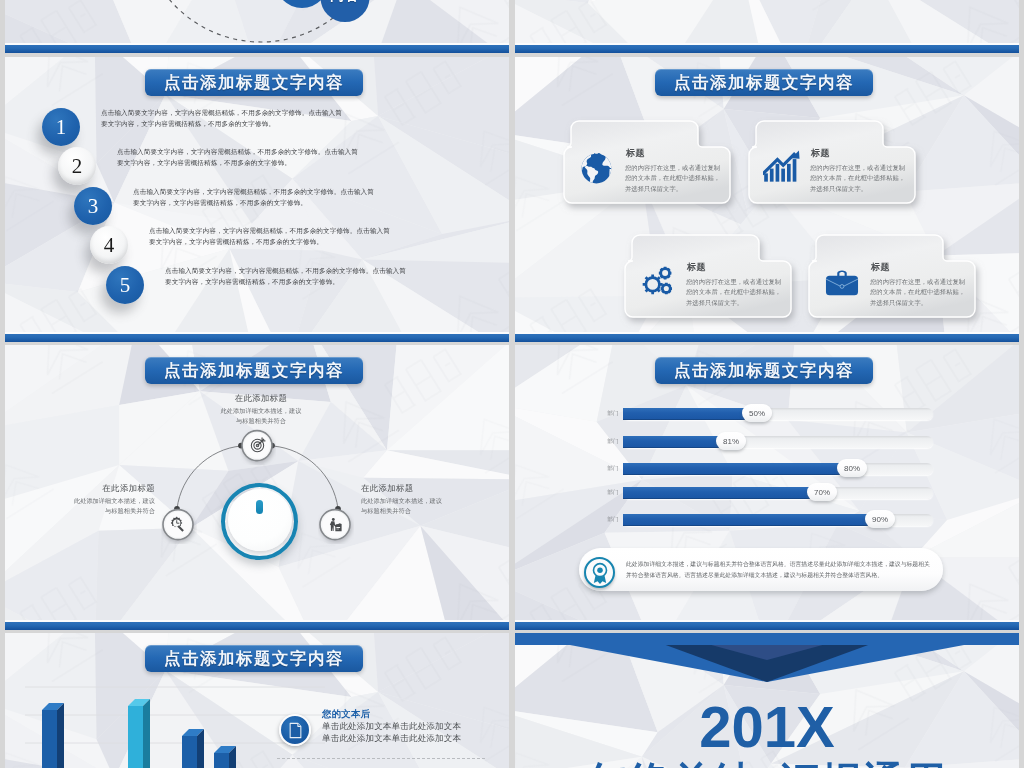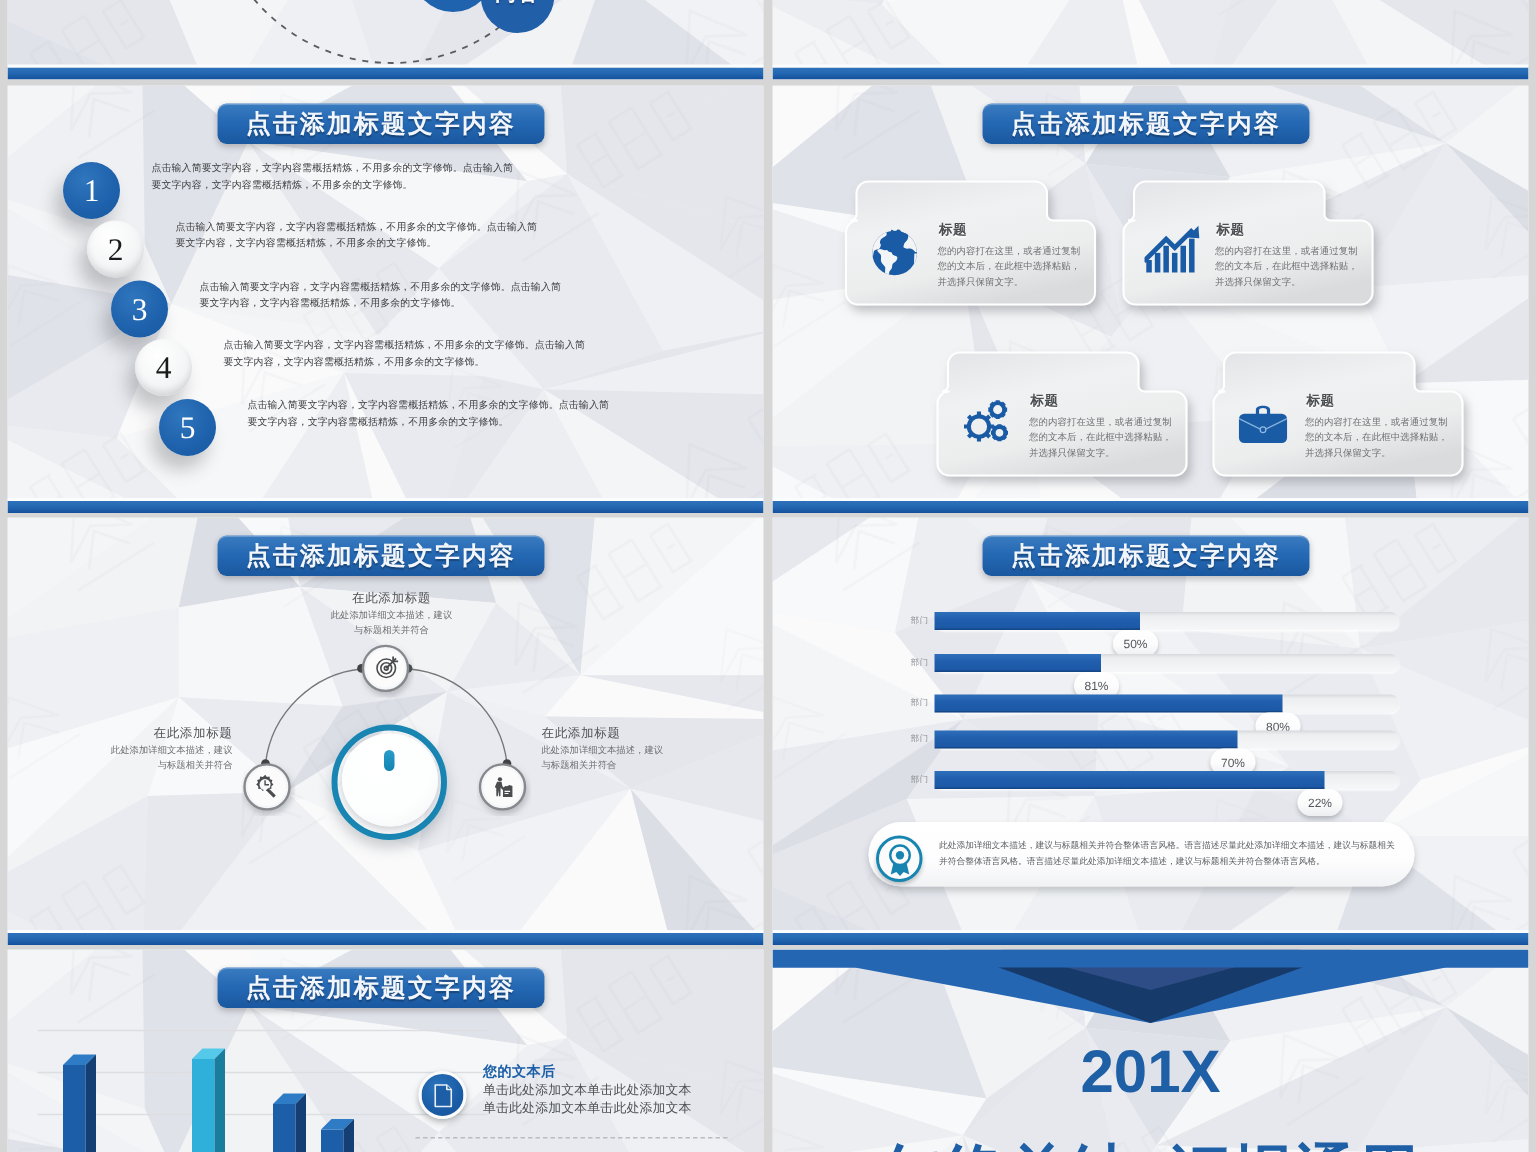--- a/index.html
+++ b/index.html
@@ -63,21 +63,21 @@
 .btrack{position:absolute;left:108px;top:1px;width:310px;height:12px;border-radius:6px;
   background:linear-gradient(180deg,#d7d9dc 0%,#eceef0 22%,#f6f7f8 100%);
   box-shadow:0 1px 1.5px rgba(255,255,255,.9);}
 .bfill{position:absolute;left:108px;top:1px;height:12px;
   background:linear-gradient(180deg,#2f6fba 0%,#215fae 40%,#1a56a4 100%);
   box-shadow:inset 0 -1px 0 rgba(0,0,0,.18);}
 .bpill{position:absolute;top:-3px;height:18px;min-width:30px;padding:0 0;border-radius:9px;
   background:linear-gradient(180deg,#ffffff 0%,#fcfcfd 55%,#eceef0 100%);
   box-shadow:0 2px 3px rgba(90,95,100,.35);
   display:flex;align-items:center;justify-content:center;
-  font-size:8px;color:#53565a;margin-top:16px;}
+  font-size:8px;color:#53565a;}
 .foot{position:absolute;left:64px;top:203px;width:364px;height:43px;border-radius:22px;
   background:linear-gradient(180deg,#ffffff 0%,#fdfdfe 60%,#f1f2f4 100%);
   box-shadow:0 3px 5px rgba(90,95,100,.3);}
 .foot-ic{position:absolute;left:5px;top:9px;width:27px;height:27px;border-radius:50%;
   background:#fbfbfc;border:2px solid #1785b0;box-shadow:0 2px 3px rgba(90,95,100,.35);
   display:flex;align-items:center;justify-content:center;line-height:0;}
 .foot-tx{position:absolute;left:47px;top:11px;width:305px;font-size:5.85px;line-height:11px;color:#5e6164;white-space:nowrap;}
 
 
 .colchart{position:absolute;left:20px;top:42px;}
@@ -88,21 +88,21 @@
   display:flex;align-items:center;justify-content:center;line-height:0;}
 .note-tx{position:absolute;left:45px;top:2px;width:180px;}
 .note-h{font-size:9.4px;font-weight:700;color:#1c5fa8;letter-spacing:.3px;margin-bottom:0px;}
 .note-l{font-size:8.6px;line-height:11.6px;color:#4d5053;letter-spacing:.1px;}
 .note-rule{position:absolute;left:0px;top:52px;width:208px;height:0;
   border-top:1px dashed #b9bcc0;}
 
 
 .chev{position:absolute;left:0;top:0;}
 .cover-year{position:absolute;left:0;top:60px;width:504px;text-align:center;
-  font-size:40px;font-weight:700;color:#1f5fa6;letter-spacing:0px;
+  font-size:58px;font-weight:700;color:#1f5fa6;letter-spacing:0px;
   font-family:"Liberation Sans","DejaVu Sans",sans-serif;}
 .cover-sub{position:absolute;left:0;top:122px;width:504px;text-align:center;
   font-size:41px;font-weight:700;color:#1f5fa6;letter-spacing:1px;white-space:nowrap;}
 
 
 .topdeco{position:absolute;left:0;top:0;}
 .bubble-label{position:absolute;left:316px;top:219px;width:48px;text-align:center;
   font-size:14px;font-weight:700;color:#ffffff;letter-spacing:1px;
   text-shadow:0 1px 1px rgba(0,0,0,.25);}
 .wm{position:absolute;left:0;top:0;opacity:.14;}
@@ -636,21 +636,21 @@
       <div class="barrow" style="top:141px">
         <div class="blabel">部门</div>
         <div class="btrack"></div>
         <div class="bfill" style="width:202px"></div>
         <div class="bpill" style="left:292px">70%</div>
       </div>
       <div class="barrow" style="top:168px">
         <div class="blabel">部门</div>
         <div class="btrack"></div>
         <div class="bfill" style="width:260px"></div>
-        <div class="bpill" style="left:350px">22%</div>
+        <div class="bpill" style="left:350px">90%</div>
       </div>
     </div>
     <div class="foot">
       <div class="foot-ic">
           <svg width="26" height="26" viewBox="0 0 32 32">
             <use href="#ico-badge"></use>
           </svg>
         </div>
       <div class="foot-tx">
         <div>此处添加详细文本描述，建议与标题相关并符合整体语言风格。语言描述尽量此处添加详细文本描述，建议与标题相关</div>

